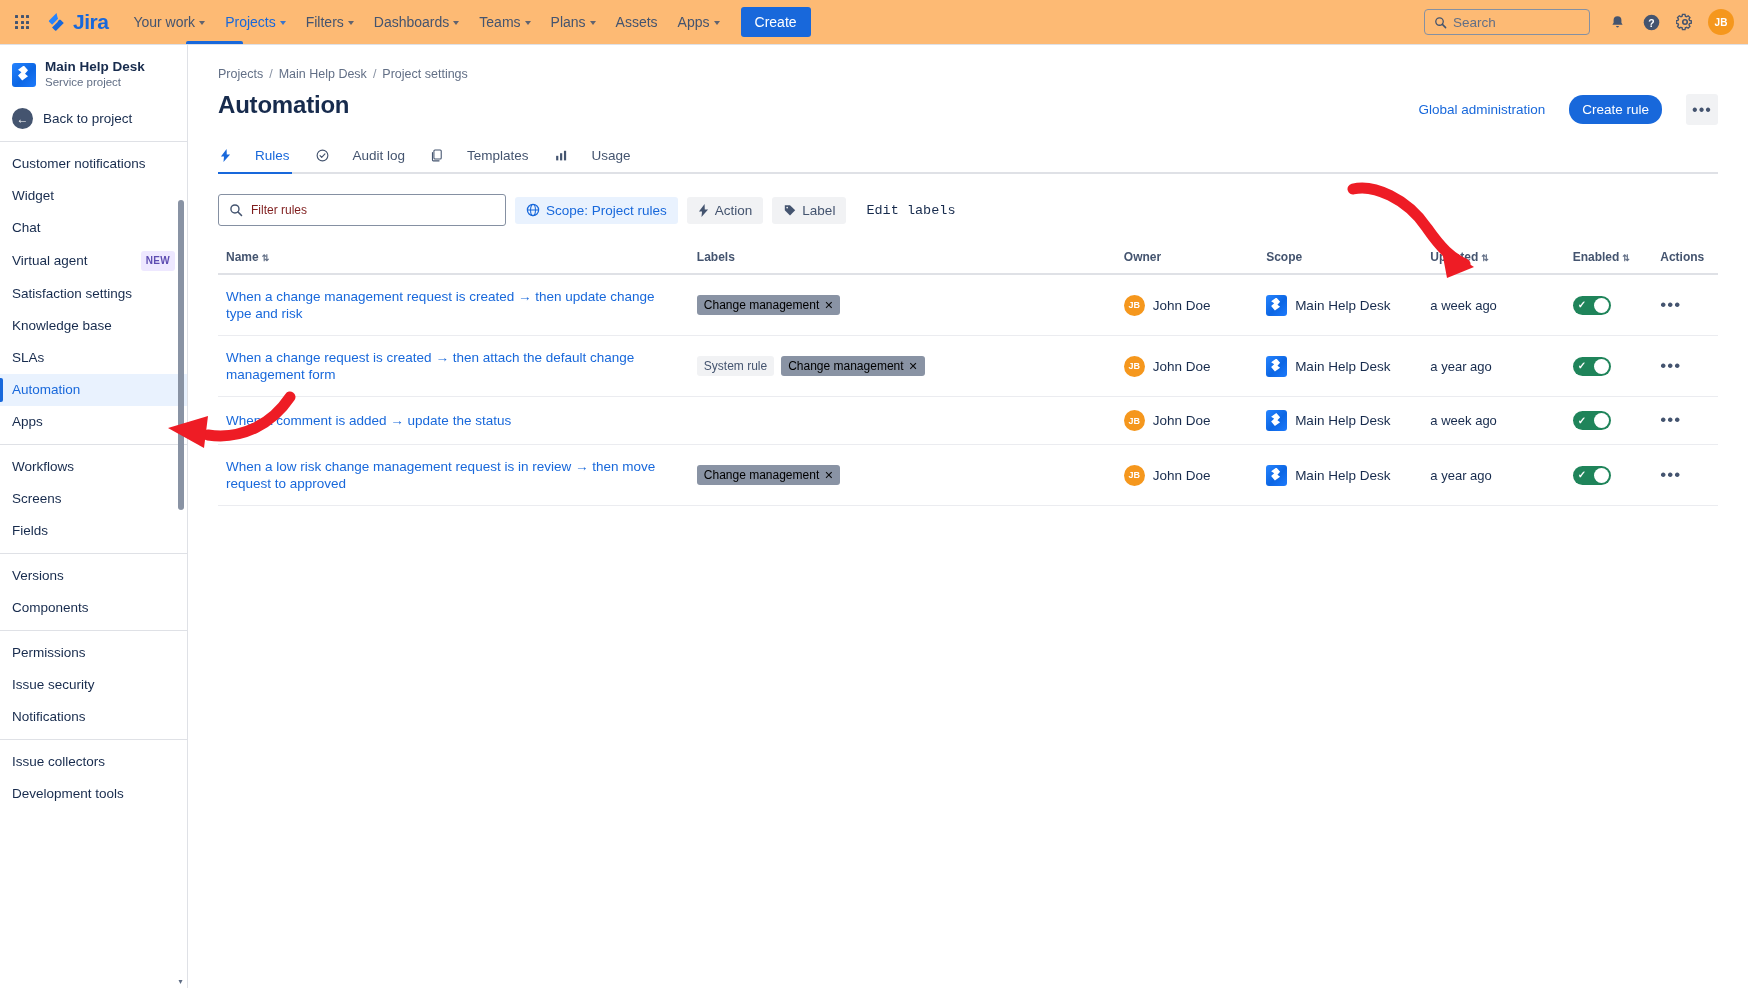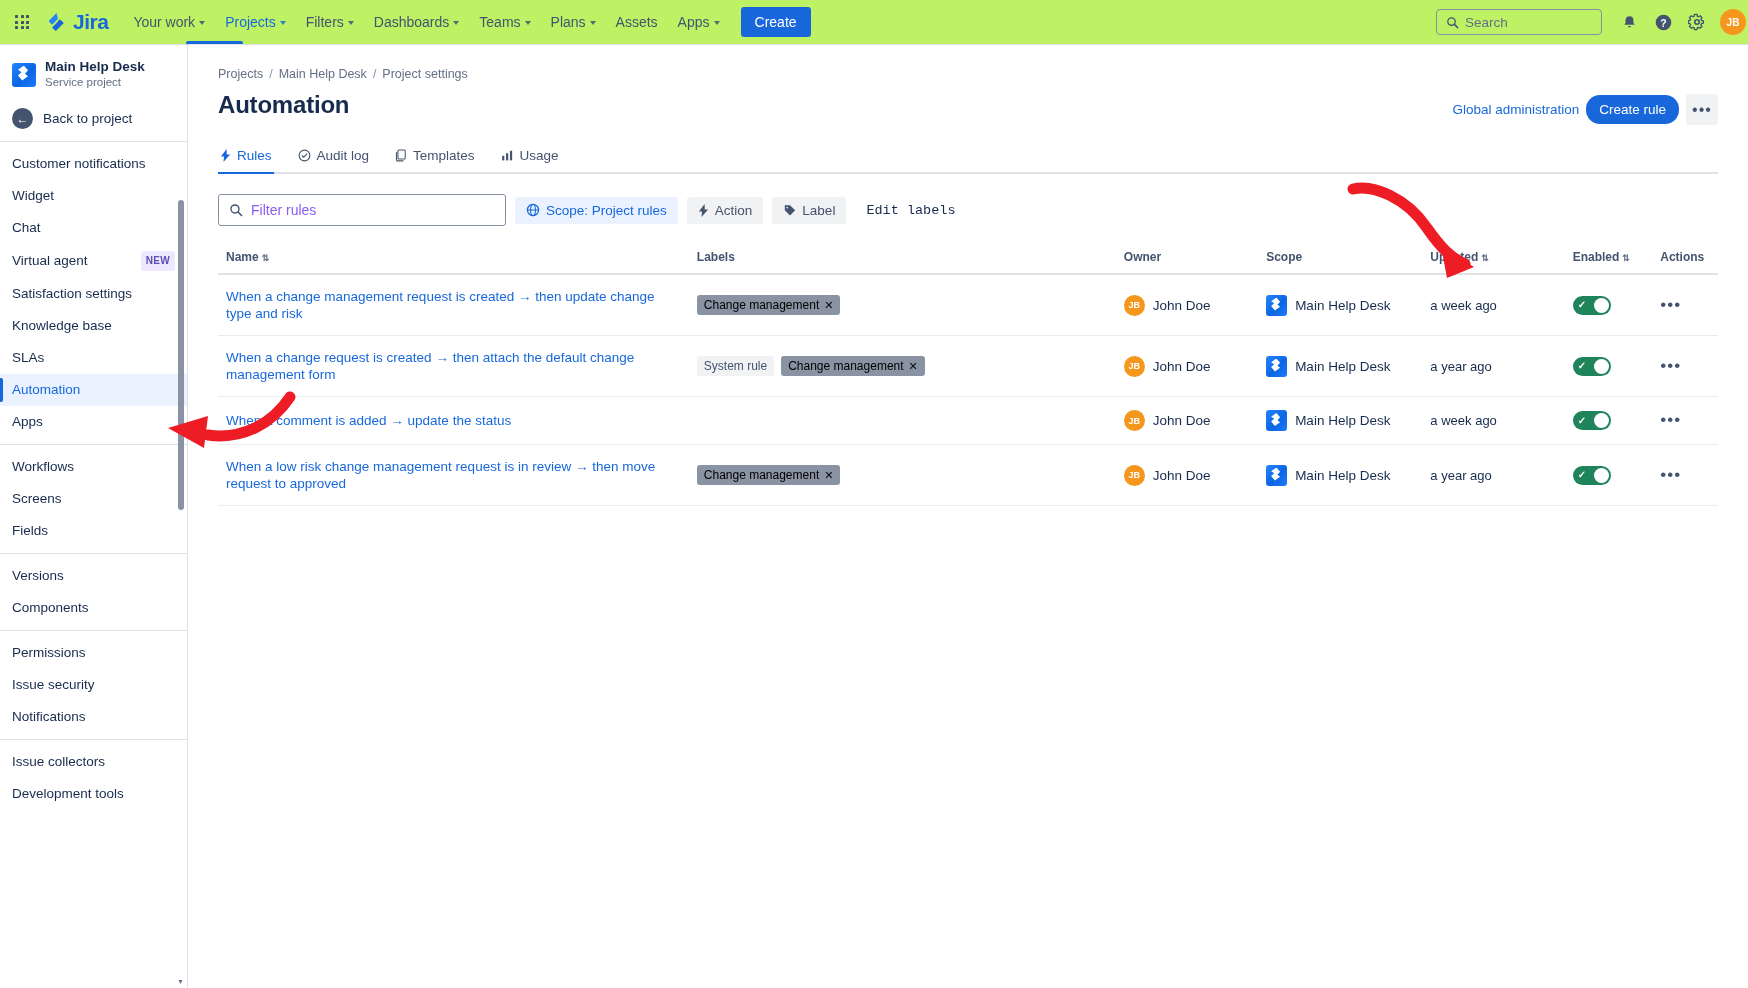--- a/index.html
+++ b/index.html
@@ -8,23 +8,23 @@
     font-family: "Liberation Sans", sans-serif;
     background: #ffffff;
     color: #172B4D;
     overflow: hidden;
   }
   
   #topnav {
     height: 45px; width: 100%;
     display: flex; align-items: center;
     border-bottom: 1px solid #DFE1E6;
-    background: #bef264;
+    background: #fdba74;
     position: relative;
-    padding: 0 2px 0 8px;
+    padding: 0 14px 0 8px;
   }
   .appswitch {
     width: 28px; height: 28px; margin-right: 4px;
     display: flex; align-items: center; justify-content: center;
     border-radius: 3px; cursor: pointer;
   }
   .appswitch .grid {
     display: grid; grid-template-columns: repeat(3,3px); gap: 2.5px;
   }
   .appswitch .grid i { width: 3px; height: 3px; background: #44546F; border-radius: .5px; display:block;}
@@ -129,51 +129,51 @@
     color: #5E6C84; font-size: 8px; line-height: 9px; text-align: center;
   }
   
   #main { flex: 1; position: relative; overflow: hidden; background: #fff; }
   .content { padding: 22px 30px 0 30px; }
   .breadcrumb { display: flex; align-items: center; gap: 6px; font-size: 12.5px; color: #626F86; }
   .breadcrumb span.crumb { cursor: pointer; }
   .sep { color: #8993A4; }
   .title-row { display: flex; align-items: flex-start; margin-top: 10px; }
   h1.page-title { font-size: 24px; font-weight: 600; color: #172B4D; letter-spacing: -.2px; }
-  .title-actions { margin-left: auto; display: flex; align-items: center; gap: 7px; padding-top: 3px; }
+  .title-actions { margin-left: auto; display: flex; align-items: center; gap: 24px; padding-top: 3px; }
   .link-btn { font-size: 13.5px; color: #1868DB; font-weight: 500; cursor: pointer; }
   .primary-btn {
     background: #1868DB; color: #fff; font-size: 13.5px; font-weight: 500;
     padding: 7px 13px; border-radius: 14px; border: none; cursor: pointer;
   }
   .more-btn {
     width: 32px; height: 31px; background: #F1F2F4; border-radius: 3px;
     display: flex; align-items: center; justify-content: center; cursor: pointer;
     color: #44546F; font-size: 16px; letter-spacing: 1px; line-height: 10px;
   }
   
   .tabs {
     display: flex; align-items: center; gap: 22px; margin-top: 19px;
     border-bottom: 2px solid #DFE1E6; padding-bottom: 0;
   }
   .tab {
-    display: flex; align-items: center; gap: 6px; font-size: 13.5px; font-weight: 500;
+    display: flex; align-items: center; gap: 24px; font-size: 13.5px; font-weight: 500;
     color: #44546F; padding: 4px 2px 9px 2px; cursor: pointer; position: relative;
   }
   .tab.active { color: #1868DB; }
   .tab.active::after {
     content: ""; position: absolute; left: 0; right: 0; bottom: -2px; height: 2px; background: #1868DB;
   }
   
   .toolbar { display: flex; align-items: center; gap: 9px; margin-top: 20px; }
   .filter-input {
     width: 288px; height: 32px; border: 1px solid #8590A2; border-radius: 3px;
     display: flex; align-items: center; gap: 8px; padding: 0 10px; cursor: text;
   }
-  .filter-input .ph { font-size: 14px; color: #8b5cf6; }
+  .filter-input .ph { font-size: 12px; color: #7f1d1d; }
   .pill {
     display: flex; align-items: center; gap: 6px; font-size: 13.5px; font-weight: 500;
     padding: 6px 11px; border-radius: 3px; cursor: pointer; color: #44546F; background: #F1F2F4;
   }
   .pill.sel { background: #E9F2FE; color: #1868DB; }
   .pill.plain { background: transparent; color: #172B4D; font-weight: 400; font-family: Liberation Mono, monospace; }
   
   table.rules { width: 100%; border-collapse: collapse; margin-top: 18px; table-layout: fixed; }
   table.rules th {
     font-size: 12px; font-weight: 600; color: #44546F; text-align: left;

